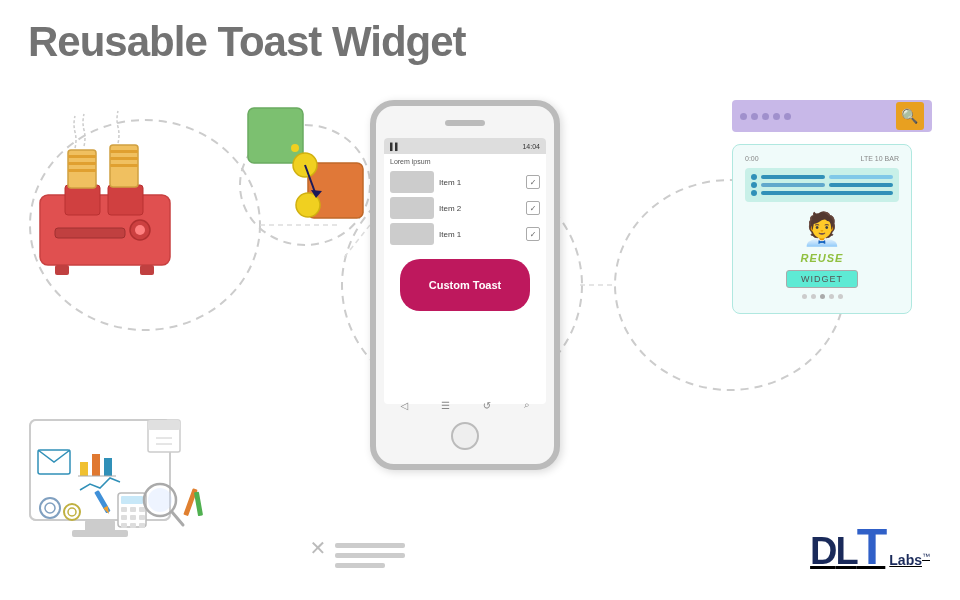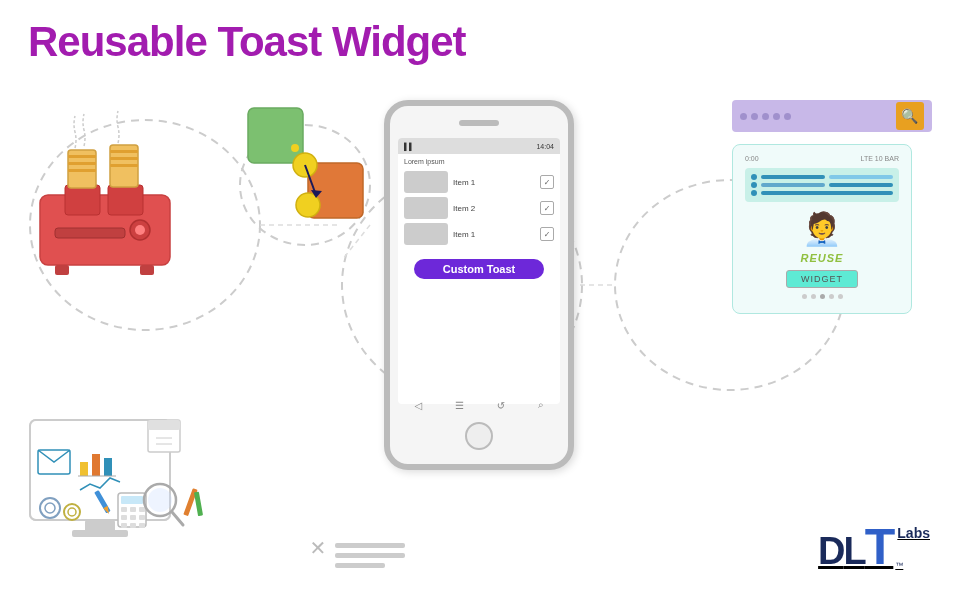--- a/index.html
+++ b/index.html
@@ -12,29 +12,29 @@
       position: relative;
     }
 
     
     .page-title {
       position: absolute;
       top: 18px;
       left: 28px;
       font-size: 42px;
       font-weight: bold;
-      color: #a21caf;
+      color: #737373;
       letter-spacing: -1px;
     }
 
     
     .phone-container {
       position: absolute;
       top: 100px;
-      left: 384px;
+      left: 370px;
       width: 190px;
       height: 370px;
     }
     .phone-body {
       width: 190px;
       height: 370px;
       border: 6px solid #bbb;
       border-radius: 24px;
       background: #f5f5f5;
       position: relative;
@@ -99,25 +99,25 @@
       border-radius: 2px;
       display: flex;
       align-items: center;
       justify-content: center;
       font-size: 8px;
       color: #666;
     }
     .phone-toast-btn {
       margin: 14px auto 0;
       display: block;
-      background: #6d28d9;
+      background: #be185d;
       color: white;
       border: none;
       border-radius: 20px;
-      padding: 4px 24px;
+      padding: 20px 24px;
       font-size: 11px;
       font-weight: bold;
       text-align: center;
       width: 130px;
       cursor: pointer;
     }
     .phone-home-btn {
       position: absolute;
       bottom: 14px;
       left: 50%;
@@ -493,17 +493,17 @@
       <div class="widget-dot"></div>
       <div class="widget-dot"></div>
     </div>
   </div>
 </div>
 
 <div class="dlt-logo">
   <span class="dlt-text">
     <span style="color:#1a2a5a">D</span><span style="color:#1a2a5a">L</span><span style="color:#3060c8; font-size:50px; font-weight:900; margin-right:2px">T</span>
   </span>
-  <div style="display:flex;flex-direction:column;align-items:flex-start;gap:12px;">
+  <div style="display:flex;flex-direction:row;align-items:flex-start;">
     <span class="labs-text">Labs</span>
     <span class="tm-text">™</span>
   </div>
 </div>
 
 </body></html>

